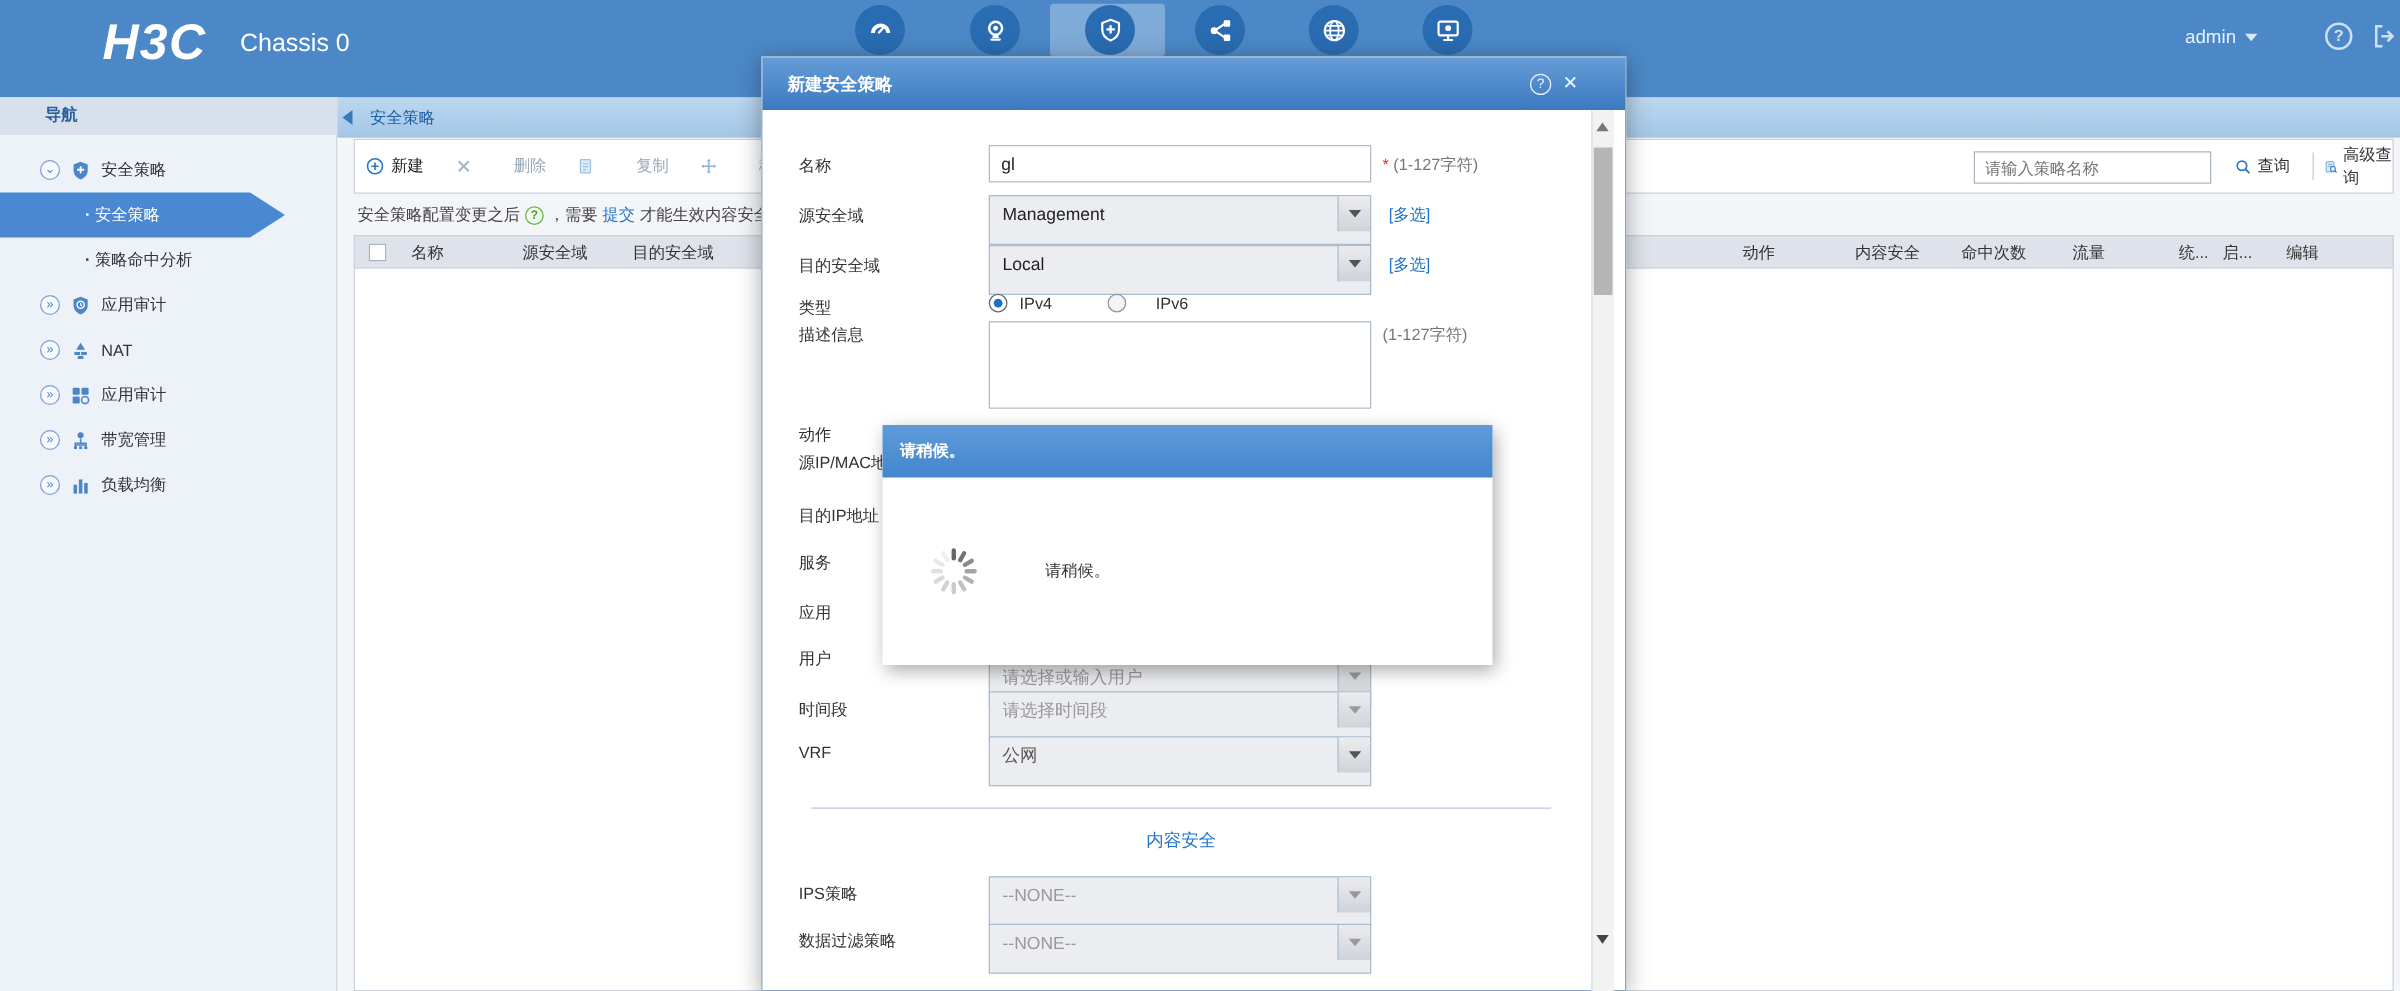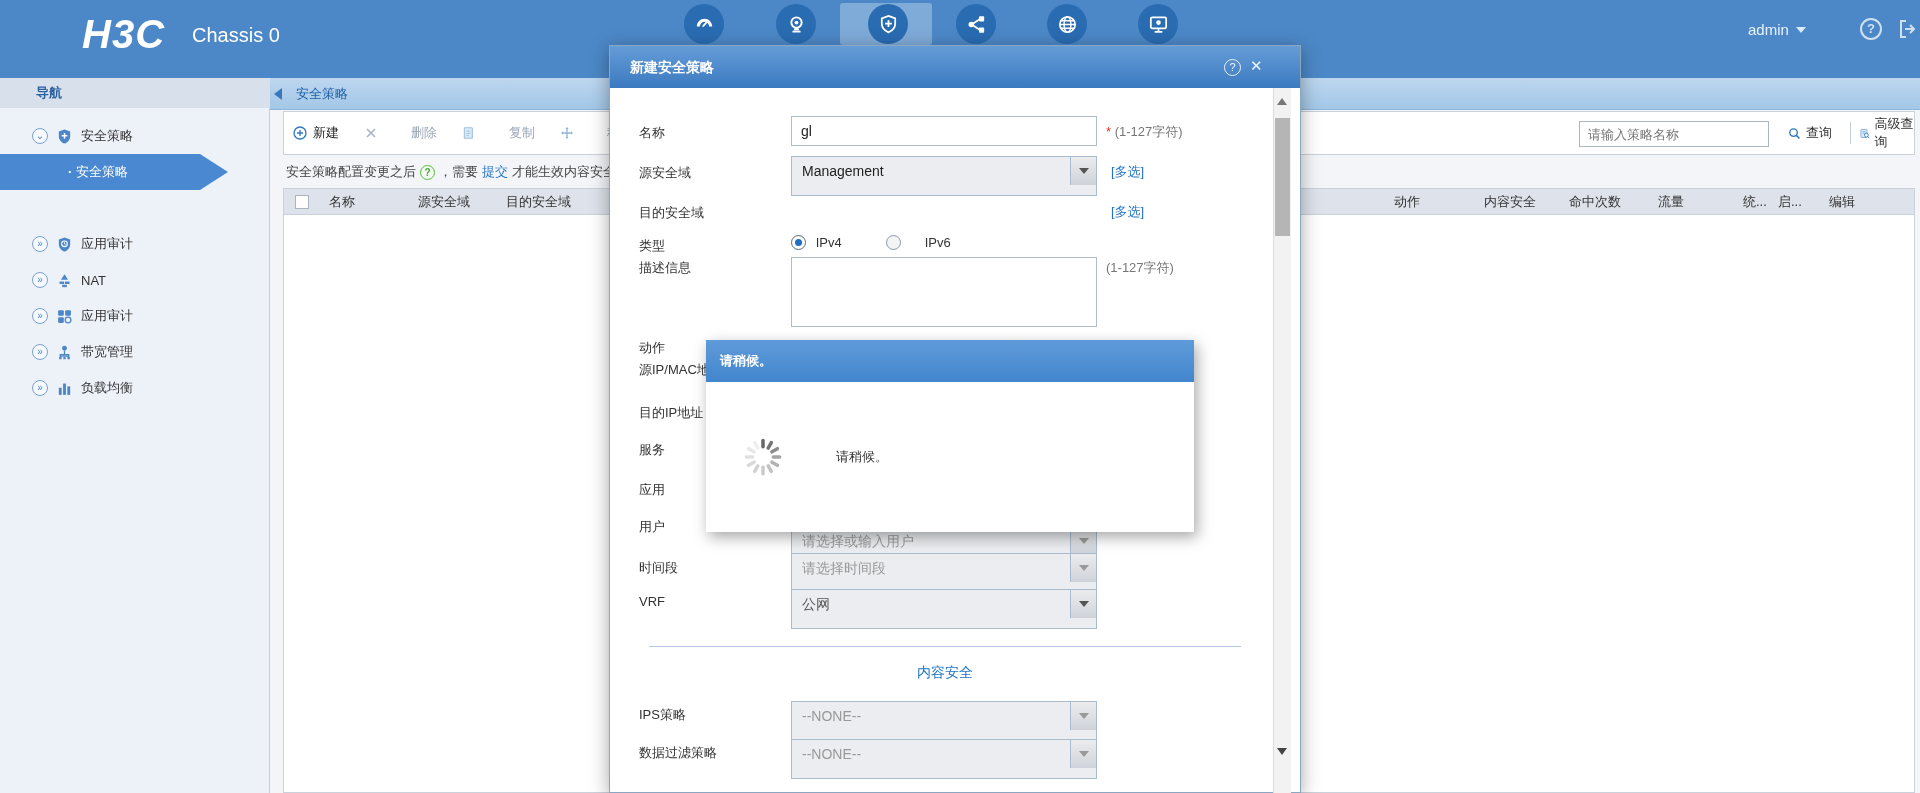--- a/index.html
+++ b/index.html
@@ -16,21 +16,21 @@
   .hicon { top:4px; width:40px; height:40px; border-radius:50%; background:#2a6cb2; display:flex; align-items:center; justify-content:center; }
   .hicon svg { width:23px; height:23px; }
   .admin-wrap { left:1748px; top:21px; color:#e9f1fb; font-size:15px; display:flex; align-items:center; gap:7px; }
   .caret-down { width:0; height:0; border-left:5px solid transparent; border-right:5px solid transparent; border-top:6px solid #dce9f7; }
   .help-circ { left:1860px; top:18px; width:22px; height:22px; border:2px solid #cfe0f2; border-radius:50%;
                color:#cfe0f2; font-size:13px; font-weight:bold; text-align:center; line-height:18px; }
 
   
   .sb { left:0; top:78px; width:270px; height:715px; background:#edf1f8; border-right:1px solid #c5ced9; }
   .sb-head { left:0; top:0; width:270px; height:30px; background:#d8e0ec; color:#2a5f9e; font-weight:bold;
-             font-size:13px; line-height:30px; padding-left:36px; }
+             font-size:13px; line-height:30px; padding-left:36px;font-family:Liberation Mono, monospace; }
   .nav-row { left:0; width:270px; height:36px; display:flex; align-items:center; padding-left:32px; gap:8px; color:#333; font-size:13px; cursor:default; }
   .expander { width:16px; height:16px; min-width:16px; border:1px solid #7aa2d4; border-radius:50%; color:#4a86c8;
               font-size:10px; line-height:14px; text-align:center; background:#f6f9fd; }
   .nicon { width:17px; height:17px; min-width:17px; }
   .sel-band { left:0; width:200px; height:36px; background:#4a89d2; color:#fff; display:flex; align-items:center; padding-left:68px; }
   .sel-band::after { content:""; position:absolute; left:200px; top:0; width:0; height:0;
                      border-top:18px solid transparent; border-bottom:18px solid transparent; border-left:28px solid #4a89d2; }
   .sub-row { left:0; width:230px; height:36px; display:flex; align-items:center; padding-left:68px; color:#333; font-size:13px; }
   .bullet::before { content:"· "; font-weight:bold; }
 
@@ -181,20 +181,23 @@
           <path d="M12 2l8 3v6.5c0 5-3.4 8.6-8 10.5-4.6-1.9-8-5.5-8-10.5V5z" fill="#4a86c8"></path>
           <path d="M12 7v8M8 11h8" stroke="#fff" stroke-width="2"></path>
         </svg>
       <span>安全策略</span>
     </div>
 
     <div class="abs sel-band" style="top:76px">
       <span class="bullet">安全策略</span>
     </div>
 
+    <div class="abs sub-row" style="top:112px">
+      <span class="bullet">策略命中分析</span>
+    </div>
 
     <div class="abs nav-row" style="top:148px">
       <span class="expander">»</span>
       <svg class="nicon" viewBox="0 0 24 24">
           <path d="M12 2l8 3v6.5c0 5-3.4 8.6-8 10.5-4.6-1.9-8-5.5-8-10.5V5z" fill="#4a86c8"></path>
           <circle cx="12" cy="11" r="4" fill="none" stroke="#fff" stroke-width="1.6"></circle>
           <path d="M12 9v2.2l1.6 1.2" stroke="#fff" stroke-width="1.4" fill="none"></path>
         </svg>
       <span>应用审计</span>
     </div>
@@ -352,20 +355,26 @@
     <span class="abs f-label" style="top:118px">源安全域</span>
     <div class="abs sel ctl" style="top:110px">
       <span>Management</span>
       <span class="db">
           <span class="darr"></span>
         </span>
     </div>
     <span class="abs multi" style="left:501px; top:117px;">[多选]</span>
 
     <span class="abs f-label" style="top:158px">目的安全域</span>
+    <div class="abs sel ctl" style="top:150px">
+      <span>Local</span>
+      <span class="db">
+          <span class="darr"></span>
+        </span>
+    </div>
     <span class="abs multi" style="left:501px; top:157px;">[多选]</span>
 
     <span class="abs f-label" style="top:191px">类型</span>
     <span class="abs" style="left:181px; top:189px;">
       <span class="radio on"></span>
       <span style="margin-left:6px">IPv4</span>
     </span>
     <span class="abs" style="left:276px; top:189px;">
       <span class="radio"></span>
       <span style="margin-left:20px">IPv6</span>

